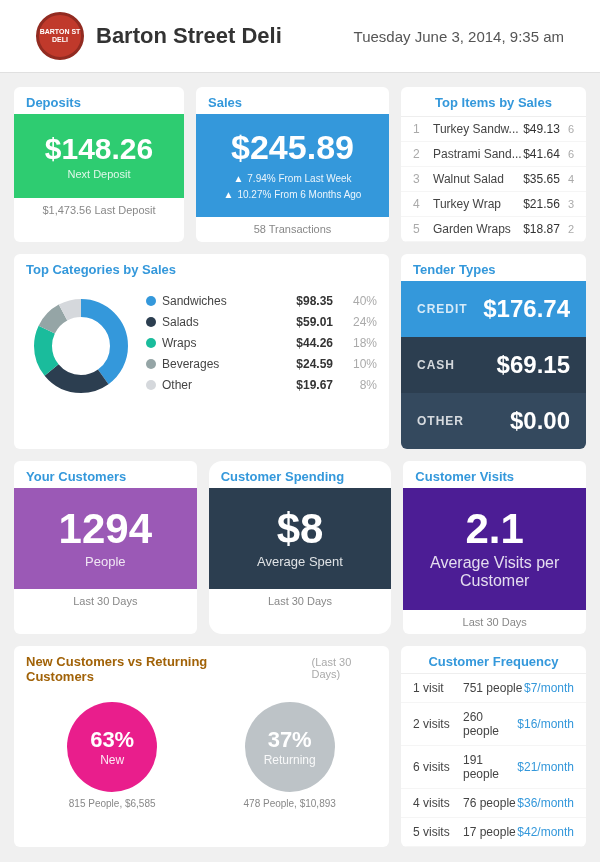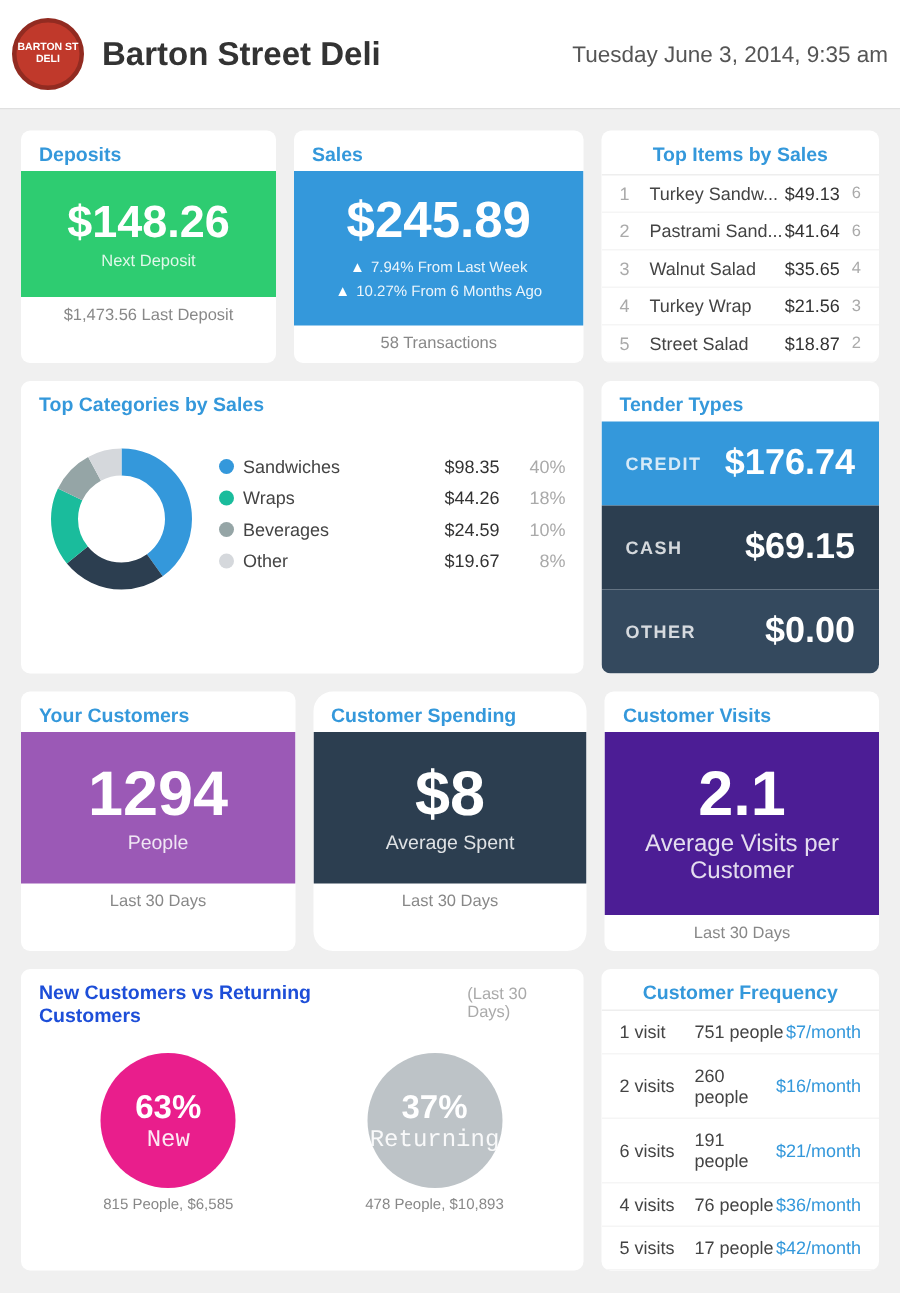--- a/index.html
+++ b/index.html
@@ -1,19 +1,19 @@
 <!DOCTYPE html>
 <html><head>
   <meta charset="utf-8">
   <style>
     * { box-sizing: border-box; margin: 0; padding: 0; }
     body { font-family: 'Helvetica Neue', Arial, sans-serif; background: #f0f0f0; width: 600px; min-height: 862px; }
 
     
-    .header { background: white; padding: 12px 8px; display: flex; align-items: center; justify-content: space-between; border-bottom: 1px solid #e0e0e0; }
+    .header { background: white; padding: 12px 36px; display: flex; align-items: center; justify-content: space-between; border-bottom: 1px solid #e0e0e0; }
     .header-left { display: flex; align-items: center; gap: 12px; }
     .logo-circle { width: 48px; height: 48px; border-radius: 50%; background: #c0392b; border: 3px solid #922b21; display: flex; align-items: center; justify-content: center; font-size: 10px; font-weight: bold; color: white; text-align: center; line-height: 1.1; }
     .deli-name { font-size: 22px; font-weight: bold; color: #333; }
     .date-time { font-size: 15px; color: #555; }
 
     
     .content { padding: 14px; display: flex; flex-direction: column; gap: 12px; }
 
     
     .row { display: flex; gap: 12px; }
@@ -47,21 +47,21 @@
     .item-count { color: #aaa; font-size: 11px; }
 
     
     .categories-card { flex: 1; }
     .categories-inner { display: flex; align-items: center; padding: 10px 12px; gap: 10px; }
     .donut-container { width: 110px; height: 110px; flex-shrink: 0; }
     .legend { flex: 1; }
     .legend-row { display: flex; align-items: center; gap: 6px; margin-bottom: 7px; font-size: 12px; }
     .legend-dot { width: 10px; height: 10px; border-radius: 50%; flex-shrink: 0; }
     .legend-name { flex: 1; color: #444; }
-    .legend-amount { color: #333; margin-right: 8px; font-weight: 400; }
+    .legend-amount { color: #333; margin-right: 8px; font-weight: 700; }
     .legend-pct { color: #aaa; width: 30px; text-align: right; }
 
     
     .tender-card { flex: 0 0 185px; }
     .tender-row { display: flex; align-items: center; justify-content: space-between; padding: 14px 16px; }
     .tender-row.credit { background: #3498db; }
     .tender-row.cash { background: #2c3e50; }
     .tender-row.other { background: #34495e; }
     .tender-label { font-size: 12px; font-weight: bold; color: rgba(255,255,255,0.8); letter-spacing: 1px; }
     .tender-amount { font-size: 24px; font-weight: bold; color: white; }
@@ -78,29 +78,29 @@
     .dark-box .sub { font-size: 13px; color: rgba(255,255,255,0.85); margin-top: 4px; }
 
     .visits-card { flex: 1; }
     .pink-box { background: #4c1d95; padding: 20px 12px; text-align: center; }
     .pink-box .big-num { font-size: 42px; font-weight: bold; color: white; line-height: 1; }
     .pink-box .sub { font-size: 16px; color: rgba(255,255,255,0.85); margin-top: 4px; }
 
     
     .new-returning-card { flex: 1; }
     .card-title-with-sub { padding: 8px 12px 4px; display: flex; align-items: baseline; gap: 6px; }
-    .card-title-main { font-size: 13px; font-weight: bold; color: #1d4ed8; }
+    .card-title-main { font-size: 13px; font-weight: bold; color: #a16207; }
     .card-title-sub { font-size: 11px; color: #aaa; padding-left: 48px; }
     .circles-row { display: flex; justify-content: space-around; align-items: center; padding: 14px 10px 8px; }
     .circle-item { text-align: center; }
     .pie-circle { width: 90px; height: 90px; border-radius: 50%; display: flex; align-items: center; justify-content: center; flex-direction: column; margin: 0 auto 6px; }
     .pie-pink { background: #e91e8c; }
     .pie-gray { background: #bdc3c7; }
     .circle-pct { font-size: 22px; font-weight: bold; color: white; }
-    .circle-label { font-size: 16px; color: rgba(255,255,255,0.9); font-family: Liberation Mono, monospace; }
+    .circle-label { font-size: 12px; color: rgba(255,255,255,0.9); }
     .circle-footer { font-size: 10px; color: #888; }
 
     
     .frequency-card { flex: 0 0 185px; }
     .freq-row { display: flex; align-items: center; padding: 7px 12px; border-bottom: 1px solid #f5f5f5; font-size: 12px; }
     .freq-visits { color: #444; width: 50px; }
     .freq-people { color: #444; flex: 1; }
     .freq-amount { color: #3498db; font-weight: 500; }
 
     
@@ -172,21 +172,21 @@
     <span class="item-count">4</span>
           </div>
           <div class="item-row">
             <span class="item-num">4</span>
     <span class="item-name">Turkey Wrap</span>
     <span class="item-price">$21.56</span>
     <span class="item-count">3</span>
           </div>
           <div class="item-row">
             <span class="item-num">5</span>
-    <span class="item-name">Street Salad</span>
+    <span class="item-name">Garden Wraps</span>
     <span class="item-price">$18.87</span>
     <span class="item-count">2</span>
           </div>
         </div>
     </div>
 
   </div>
 
   <div class="row">
 
@@ -205,20 +205,26 @@
           </svg>
         </div>
         <div class="legend" id="categories-legend">
             <div class="legend-row">
               <span class="legend-dot" style="background:#3498db"></span>
     <span class="legend-name">Sandwiches</span>
     <span class="legend-amount">$98.35</span>
     <span class="legend-pct">40%</span>
             </div>
             <div class="legend-row">
+              <span class="legend-dot" style="background:#2c3e50"></span>
+    <span class="legend-name">Salads</span>
+    <span class="legend-amount">$59.01</span>
+    <span class="legend-pct">24%</span>
+            </div>
+            <div class="legend-row">
               <span class="legend-dot" style="background:#1abc9c"></span>
     <span class="legend-name">Wraps</span>
     <span class="legend-amount">$44.26</span>
     <span class="legend-pct">18%</span>
             </div>
             <div class="legend-row">
               <span class="legend-dot" style="background:#95a5a6"></span>
     <span class="legend-name">Beverages</span>
     <span class="legend-amount">$24.59</span>
     <span class="legend-pct">10%</span>

